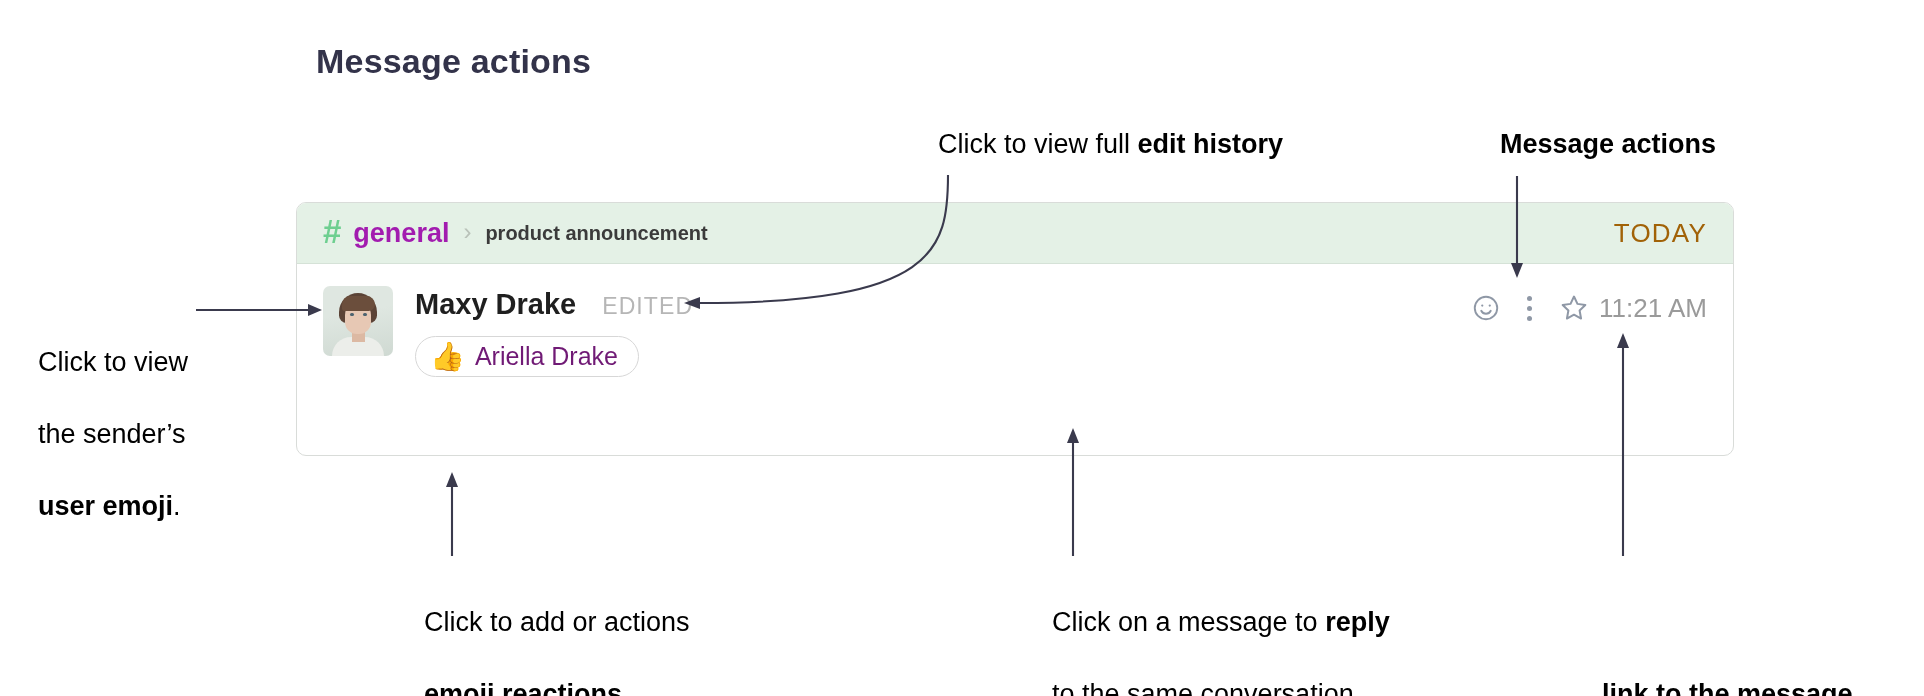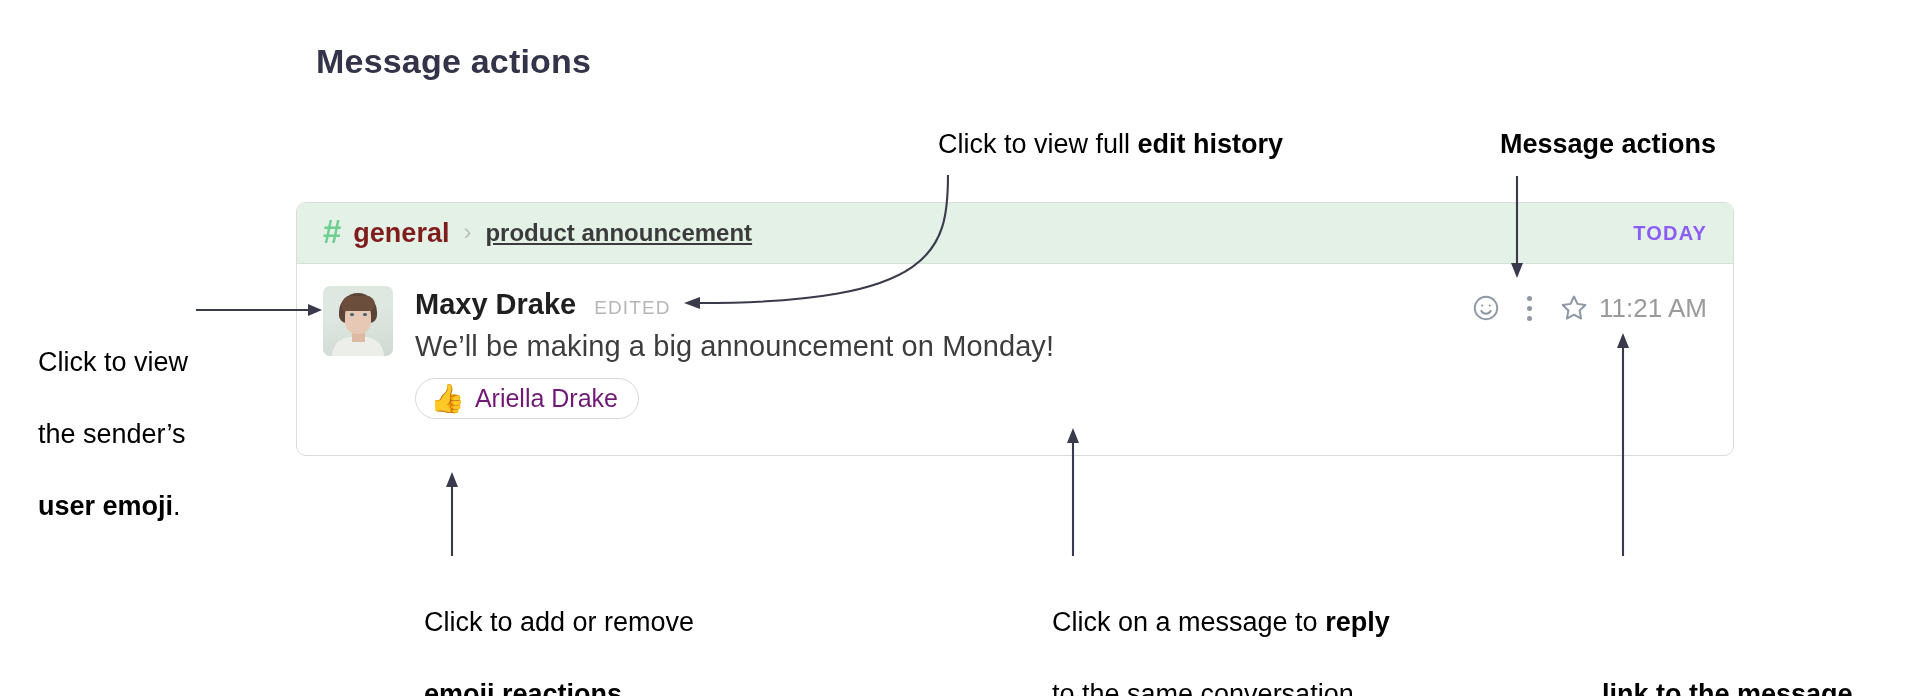--- a/index.html
+++ b/index.html
@@ -63,40 +63,39 @@
     font-size: 33px;
     font-weight: bold;
     color: #6ecf90;
     line-height: 1;
     margin-right: 12px;
     transform: translateY(-2px);
   }
   .chan-name {
     font-size: 27px;
     font-weight: bold;
-    color: #7f1d1d;
+    color: #a21caf;
   }
   .crumb-sep {
     font-size: 24px;
     color: #b9c2b9;
     margin: 0 14px;
     transform: translateY(-1px);
   }
   .topic-name {
-    font-size: 24px;
+    font-size: 20px;
     font-weight: bold;
     color: #3b3b3b;
-    text-decoration: underline;
   }
   .today {
     margin-left: auto;
-    font-size: 20px;
+    font-size: 26px;
     letter-spacing: 1.2px;
-    color: #8b5cf6;
-    font-weight: bold;
+    color: #a16207;
+    font-weight: normal;
   }
 
   .card-body {
     position: relative;
     padding: 22px 26px 0 26px;
     display: flex;
     box-sizing: border-box;
   }
   .avatar {
     width: 70px;
@@ -159,22 +158,22 @@
   .msg-top {
     display: flex;
     align-items: baseline;
   }
   .sender {
     font-size: 29px;
     font-weight: bold;
     color: #1f1f1f;
   }
   .edited {
-    margin-left: 18px;
-    font-size: 19px;
+    margin-left: 26px;
+    font-size: 23px;
     letter-spacing: 1.1px;
     color: #b6b6b6;
   }
   .msg-text {
     margin-top: 9px;
     font-size: 29px;
     color: #3d3d3d;
     letter-spacing: .1px;
   }
   .reaction {
@@ -246,21 +245,21 @@
   <span>menu.</span>
 </div>
 
 <div class="anno" style="left:38px; top:308px; width:250px;">
   <span>Click to view</span><br>
   <span>the sender’s</span><br>
   <b>user emoji</b><span>.</span>
 </div>
 
 <div class="anno" style="left:424px; top:568px; width:380px;">
-  <span>Click to add or remove</span><br>
+  <span>Click to add or actions</span><br>
   <b>emoji reactions</b><span>.</span>
 </div>
 
 <div class="anno" style="left:1052px; top:568px; width:420px;">
   <span>Click on a message to </span><b>reply</b><br>
   <span>to the same conversation.</span>
 </div>
 
 <div class="anno" style="left:1602px; top:568px; width:320px;">
   <br>
@@ -288,21 +287,20 @@
       <div class="av-fringe"></div>
       <div class="av-eye l"></div>
       <div class="av-eye r"></div>
     </div>
 
     <div class="msg">
       <div class="msg-top">
         <span class="sender">Maxy Drake</span>
         <span class="edited">EDITED</span>
       </div>
-      <div class="msg-text">We’ll be making a big announcement on Monday!</div>
       <div class="reaction">
         <span class="emoji">👍</span>
         <span class="rname">Ariella Drake</span>
       </div>
     </div>
 
     <div class="actions">
       <span class="act-icon">
         <svg width="30" height="30" viewBox="0 0 24 24" fill="none" stroke="#8f98a6" stroke-width="1.5">
           <circle cx="12" cy="12" r="9"></circle>

